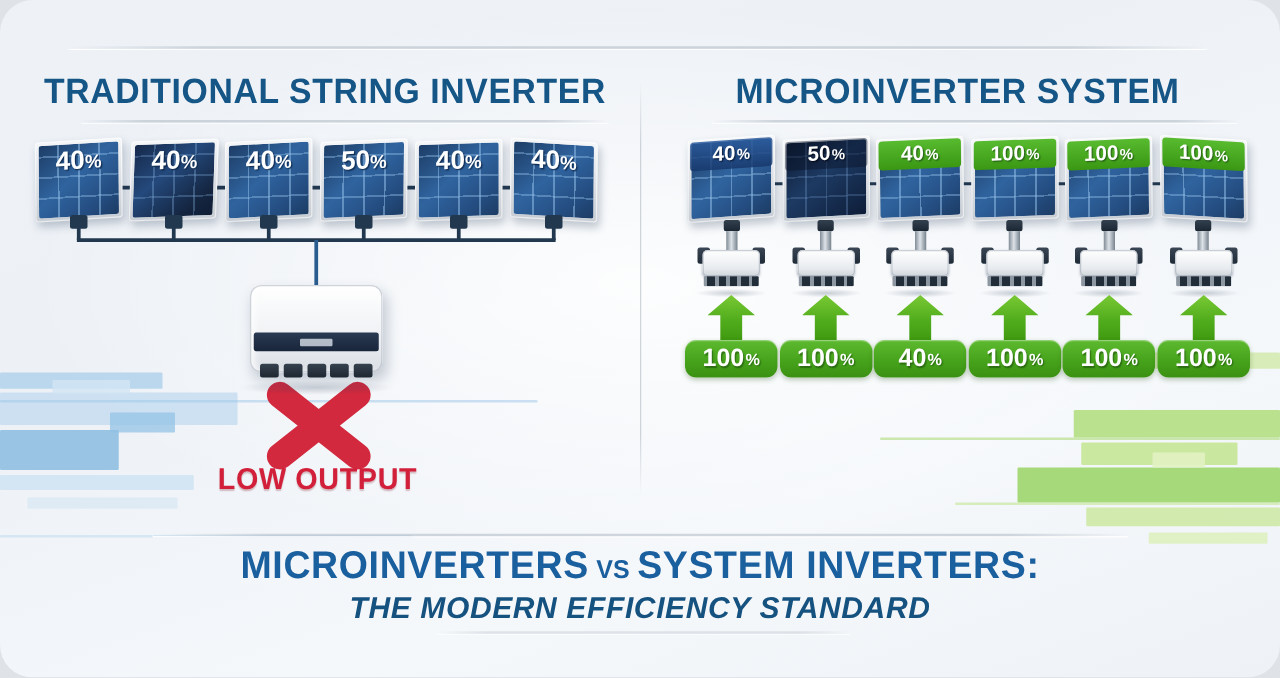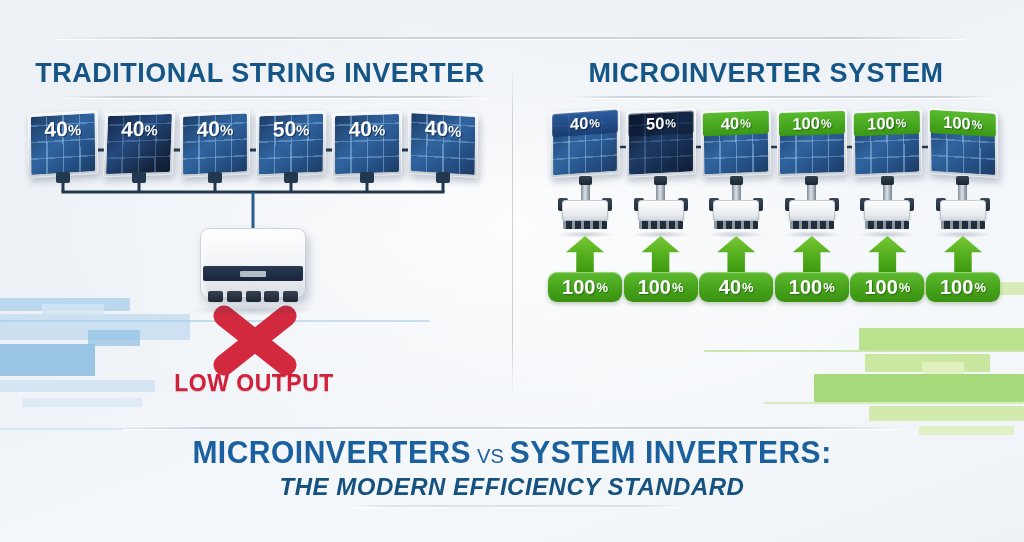--- a/index.html
+++ b/index.html
@@ -2,20 +2,21 @@
 <html><head>
 <meta charset="utf-8">
 <style>
   html,body{margin:0;padding:0;background:#dfe3e8;}
   .canvas{
     position:relative;width:1024px;height:542px;overflow:hidden;
     font-family:"Liberation Sans",sans-serif;
     background:
       radial-gradient(ellipse 700px 320px at 50% 42%, rgba(255,255,255,.85), rgba(255,255,255,0) 70%),
       linear-gradient(160deg,#eef2f7 0%,#edf1f6 35%,#f5f8fb 70%,#eef2f6 100%);
+    border-radius: 26px;
   }
   
   .mosaic{position:absolute;pointer-events:none;filter:blur(.6px);}
   .mosaic div{position:absolute;border-radius:1px;}
   
   .rule-h{position:absolute;height:2px;pointer-events:none;
     background:linear-gradient(90deg,rgba(175,185,196,0) 0%,rgba(175,185,196,.55) 12%,rgba(175,185,196,.55) 88%,rgba(175,185,196,0) 100%);
     box-shadow:0 1px 0 rgba(255,255,255,.9);}
   .rule-v{position:absolute;width:1px;background:linear-gradient(180deg,rgba(170,180,190,0),rgba(170,180,190,.55) 15%,rgba(170,180,190,.55) 85%,rgba(170,180,190,0));}
   
@@ -104,21 +105,21 @@
     clip-path:polygon(50% 0,100% 45%,73% 45%,73% 100%,27% 100%,27% 45%,0 45%);}
   .badge{position:absolute;top:162px;left:50%;transform:translateX(-50%);width:74px;height:30px;border-radius:9px;
     background:linear-gradient(180deg,#5dba30 0%,#46a31b 55%,#3b9112 100%);
     box-shadow:0 2px 4px rgba(50,90,30,.3),inset 0 1px 0 rgba(255,255,255,.35);
     display:flex;align-items:center;justify-content:center;color:#fff;font-weight:700;font-size:20px;
     text-shadow:1px 1px 1px rgba(20,60,10,.5);}
   .badge .pct{font-size:13px;margin-left:1px;}
   
   .footer-line1{position:absolute;top:436px;left:0;width:1024px;text-align:center;color:#1a5f9e;
     font-size:30px;font-weight:700;letter-spacing:.5px;transform:scaleY(1.03);}
-  .footer-line1 .vs{font-size:20px;font-weight:400;letter-spacing:0;padding:0 6px;}
+  .footer-line1 .vs{font-size:20px;font-weight:700;letter-spacing:0;padding:0 6px;}
   .footer-line2{position:absolute;top:473px;left:0;width:1024px;text-align:center;color:#16527f;
     font-size:24px;font-weight:700;font-style:italic;letter-spacing:.5px;}
 </style>
 </head>
 <body>
 
 <div class="canvas">
 
   <div class="mosaic" style="left:0;top:250px;width:460px;height:190px;">
     <div style="left:0;top:48px;width:130px;height:13px;background:#a9cdea;opacity:.75;"></div>

